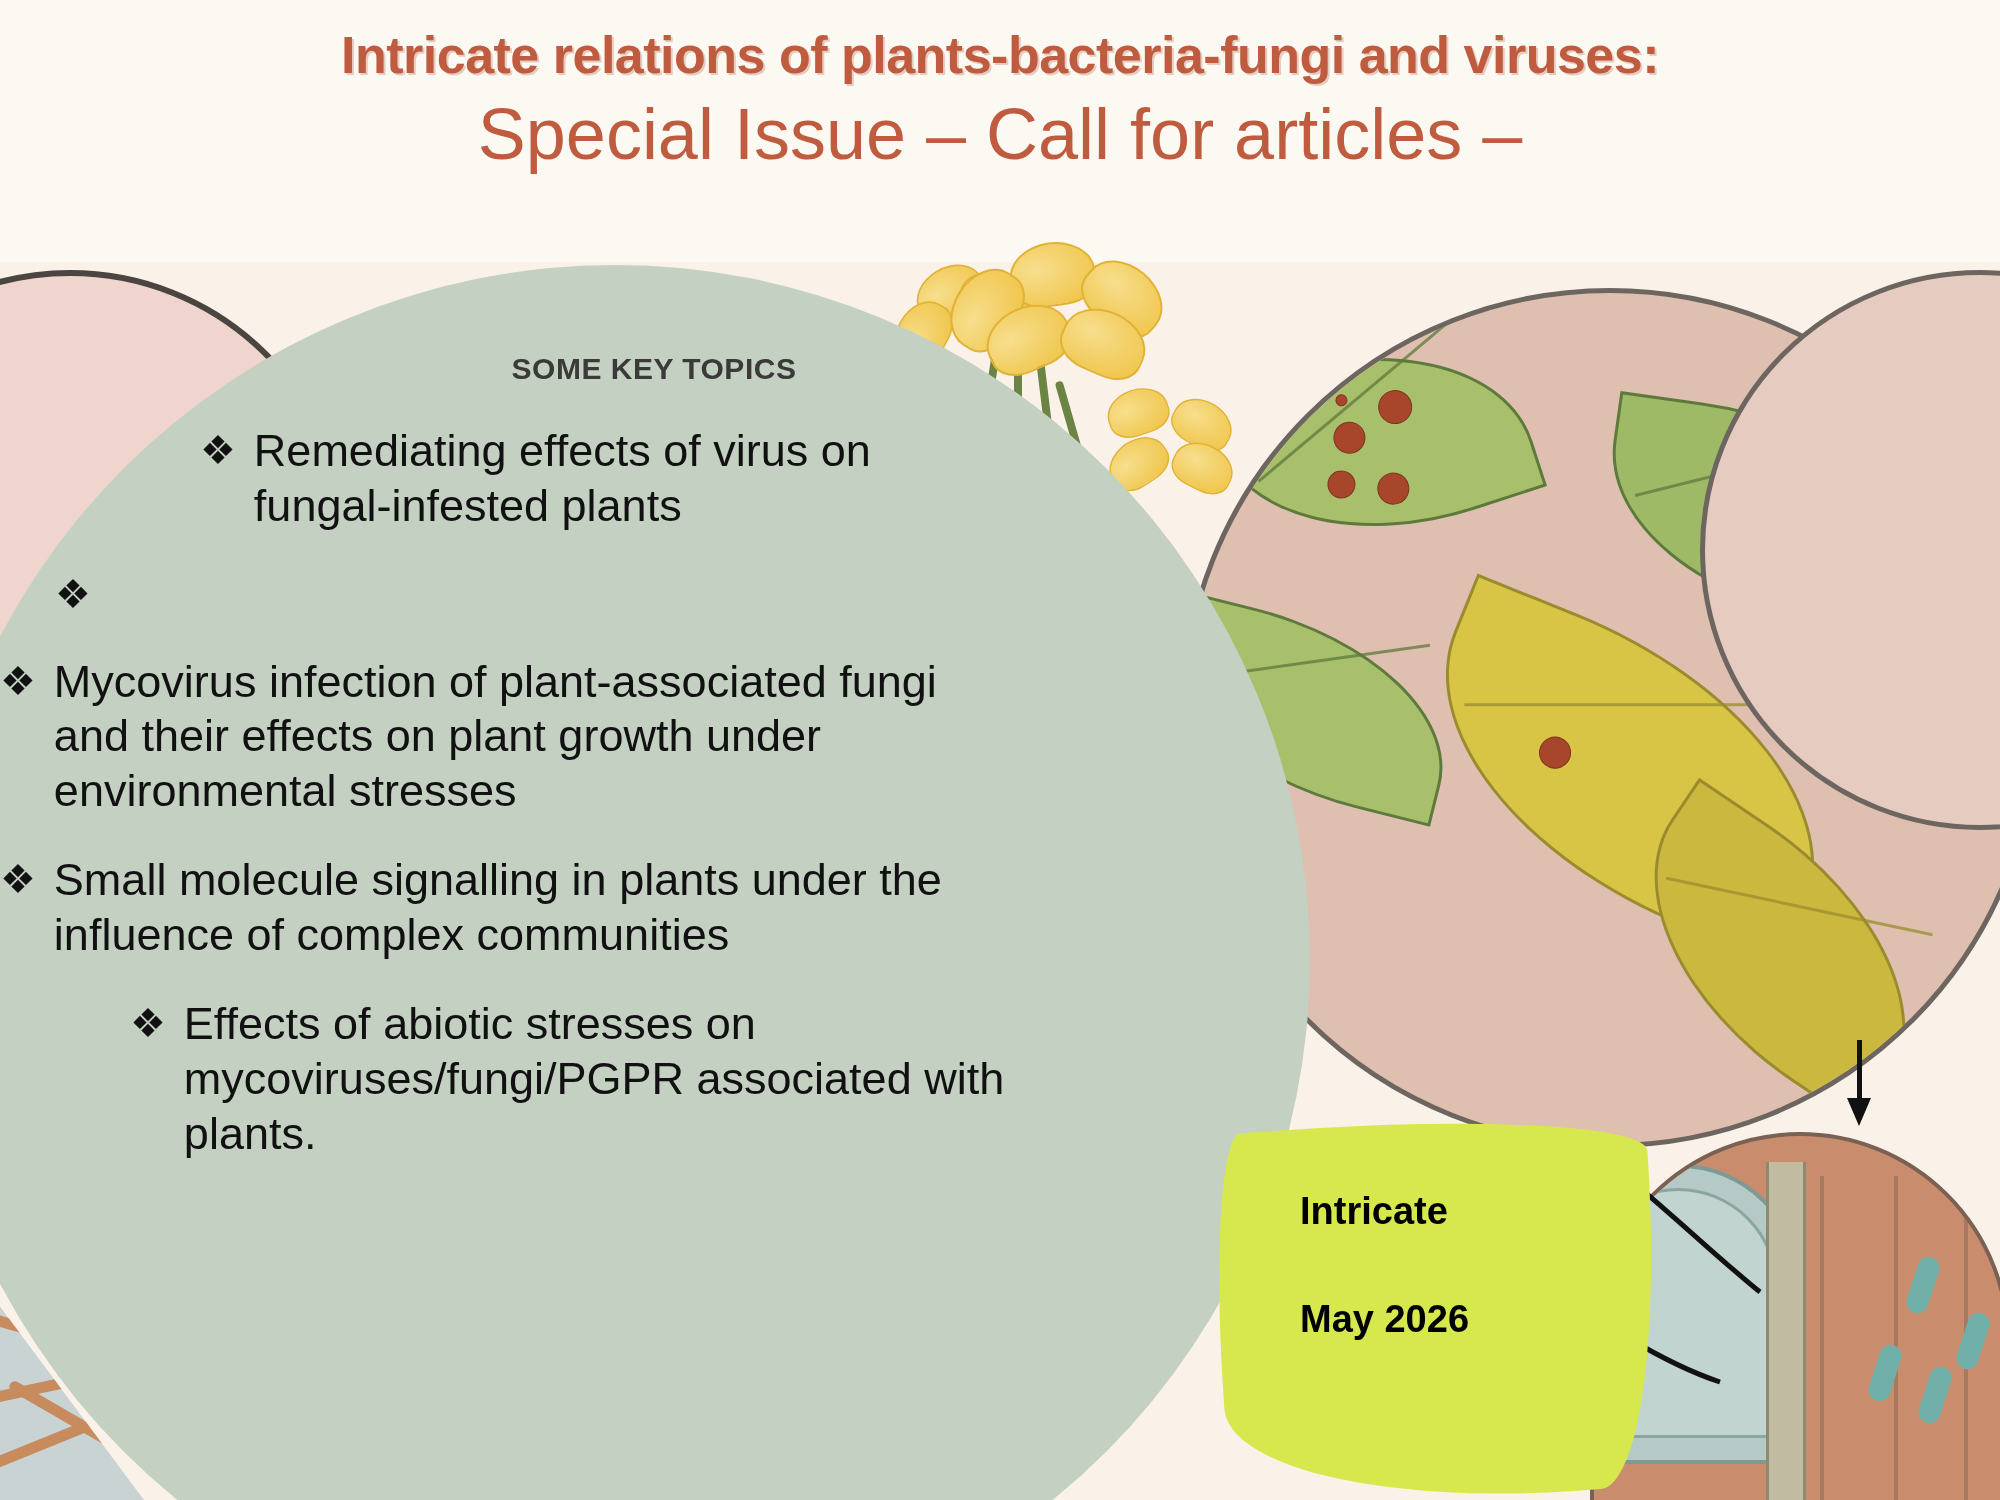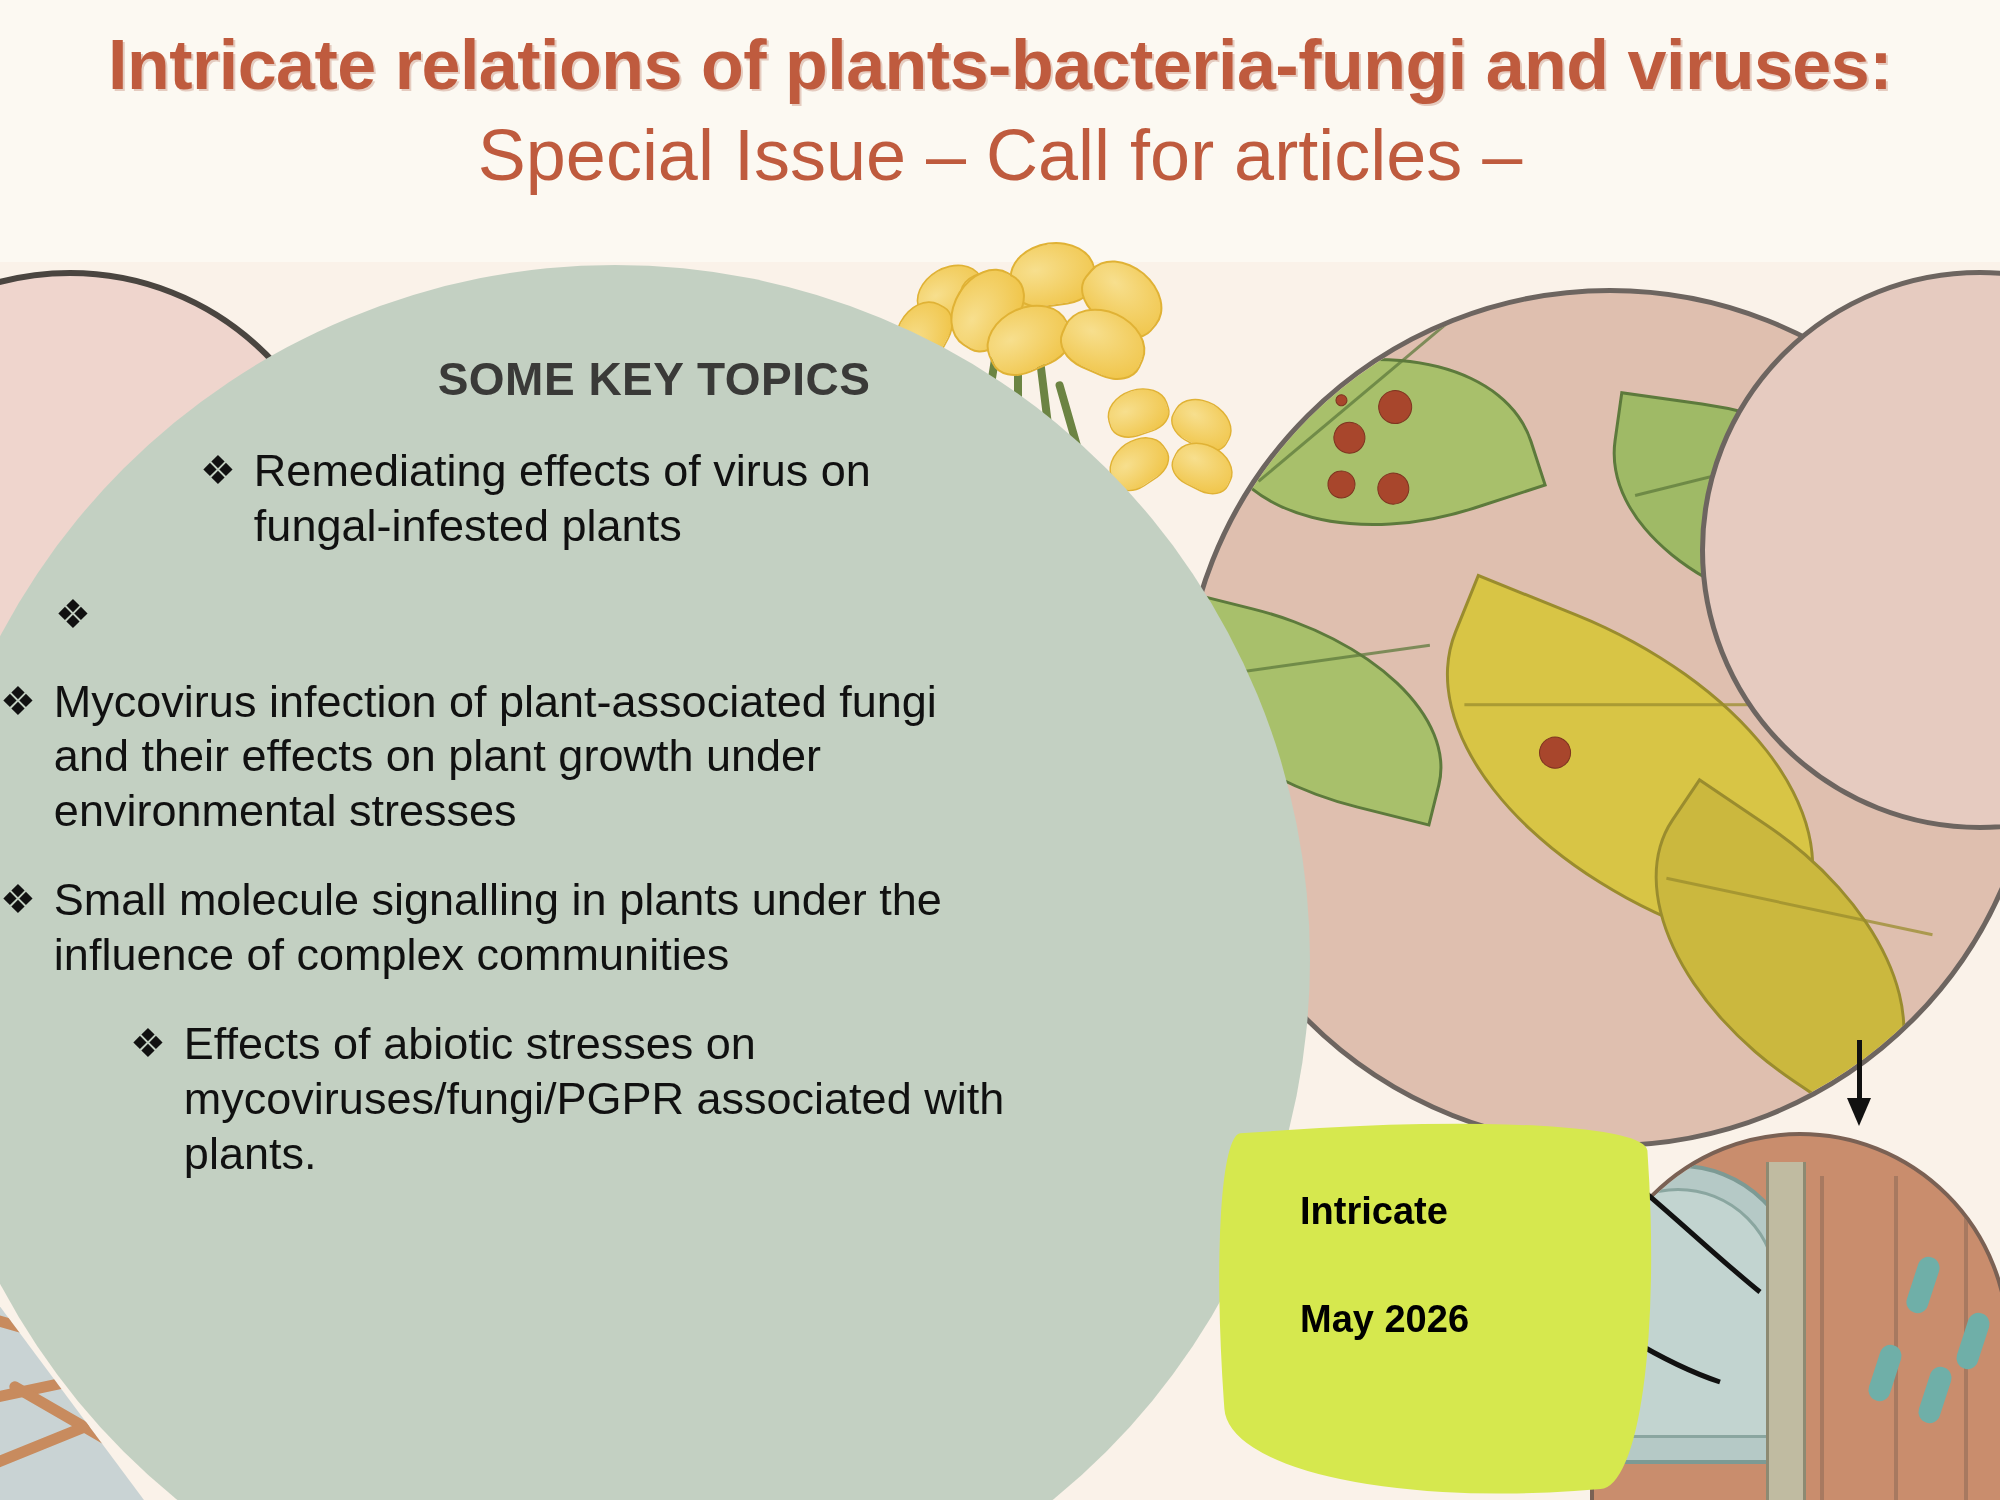--- a/index.html
+++ b/index.html
@@ -236,21 +236,21 @@
     position: absolute;
     left: 0; top: 0;
     width: 2000px;
     z-index: 8;
     text-align: center;
     padding-top: 26px;
     box-sizing: border-box;
   }
   .title-line {
     color: #BF5B3E;
-    font-size: 70px;
+    font-size: 52px;
     font-weight: bold;
     line-height: 1.14;
     letter-spacing: -0.5px;
     text-shadow: 2px 2px 0 rgba(160,70,45,.25);
   }
   .subtitle-line {
     color: #BF5B3E;
     font-size: 72px;
     font-weight: normal;
     line-height: 1.2;
@@ -259,21 +259,21 @@
 
   
   .topics {
     position: absolute;
     left: 0; top: 352px;
     width: 1220px;
     z-index: 9;
     color: #111;
   }
   .topics-heading {
-    font-size: 46px;
+    font-size: 30px;
     font-weight: bold;
     color: #3A3A38;
     text-align: center;
     padding-left: 88px;
     letter-spacing: .5px;
     margin-bottom: 38px;
   }
   .bullet-row {
     display: flex;
     align-items: flex-start;

